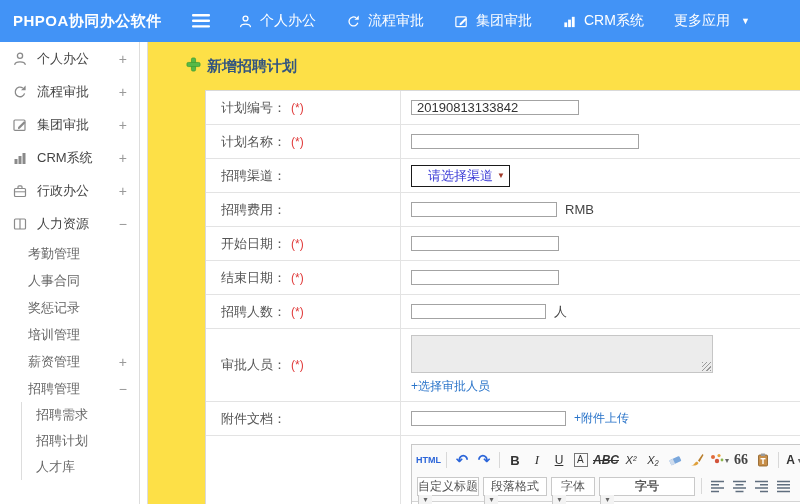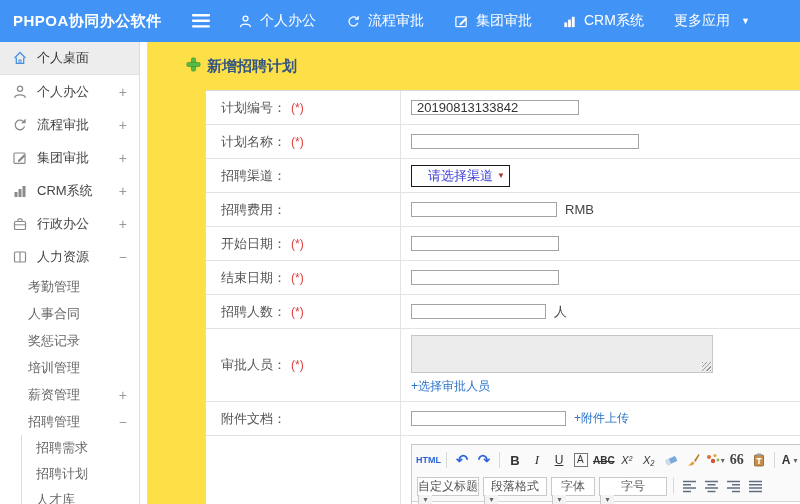--- a/index.html
+++ b/index.html
@@ -63,31 +63,31 @@
   .trow{display:flex;align-items:center;height:26px;}
   .tb{display:inline-flex;align-items:center;justify-content:center;min-width:20px;height:20px;margin:0 1px;
       font-size:12px;color:#333;border-radius:2px;cursor:pointer;white-space:nowrap;}
   .tsep{width:1px;height:16px;background:#d8d8d8;margin:0 4px;}
   .tb-html{font-size:9px;font-weight:bold;color:var(--editor-blue);}
   .tb-undo,.tb-redo{font-size:15px;font-weight:bold;color:var(--editor-blue);}
   .tb-b{font-weight:bold;font-size:13px;}
   .tb-i{font-style:italic;font-family:"Liberation Serif",serif;font-size:13px;}
   .tb-u{text-decoration:underline;font-size:12px;}
   .tb-abox{border:1px solid #777;font-size:10px;line-height:1;padding:1px 2px;min-width:14px;height:14px;}
-  .tb-strike{font-size:10px;font-weight:bold;text-decoration:line-through;}
+  .tb-strike{font-size:12px;font-weight:bold;text-decoration:line-through;font-style:italic;}
   .tb-sup,.tb-sub{font-size:11px;font-style:italic;}
   .tb-quote{font-family:"Liberation Serif",serif;font-weight:bold;font-size:14px;color:#444;}
   .tb-fc{font-weight:bold;font-size:12px;gap:3px;}
   .tcaret{font-size:8px;color:#666;}
   .combo{display:inline-flex;align-items:center;height:19px;border:1px solid #c9c9c9;background:#fff;
       margin:0 2px;cursor:pointer;flex-direction:column;}
   .combo-label{font-size:12px;color:#555;padding:0 5px;flex:1;white-space:nowrap;}
   .combo-arrow{width:14px;align-self:stretch;display:flex;align-items:center;justify-content:center;
       border-left:1px solid #c9c9c9;background:#f3f3f3;font-size:8px;color:#666;}
-  .c1{width:62px;} .c2{width:64px;font-family:Liberation Serif, serif;} .c3{width:44px;text-align:center;} .c4{width:68px;}
+  .c1{width:62px;} .c2{width:64px;font-family:Liberation Serif, serif;} .c3{width:44px;text-align:center;} .c4{width:96px;font-weight:bold;}
   .edit-area{height:60px;background:#fff;}
 </style>
 </head>
 <body>
 
 <div class="topbar">
   <div class="brand">PHPOA协同办公软件</div>
   <div class="hamburger">
     <svg width="18" height="14" viewBox="0 0 18 14">
         <g fill="#fff">
@@ -140,30 +140,20 @@
     <div class="nav-item">
       <span>更多应用</span>
       <span class="nav-caret">▼</span>
     </div>
   </nav>
 </div>
 
 <div class="shell">
 
   <aside class="sidebar">
-    <div class="s1 selected">
-      <span class="sicon">
-        <svg width="16" height="16" viewBox="0 0 16 16">
-            <path d="M2.5 8l5.5-5.5L13.5 8" fill="none" stroke="#4a90e2" stroke-width="1.3"></path>
-            <path d="M4.3 7.4V13.4h7.4V7.4" fill="none" stroke="#4a90e2" stroke-width="1.3"></path>
-            <rect x="7" y="10" width="2" height="3.4" fill="none" stroke="#4a90e2" stroke-width="1"></rect>
-          </svg>
-      </span>
-      <span class="slabel">个人桌面</span>
-    </div>
     <div class="s1">
       <span class="sicon">
         <svg width="16" height="16" viewBox="0 0 16 16">
             <circle cx="8" cy="4.8" r="2.6" fill="none" stroke="#8a8a8a" stroke-width="1.3"></circle>
             <path d="M2.8 13.4c.6-3.4 9.8-3.4 10.4 0" fill="none" stroke="#8a8a8a" stroke-width="1.3" stroke-linecap="round"></path>
           </svg>
       </span>
       <span class="slabel">个人办公</span>
       <span class="expander">+</span>
     </div>

